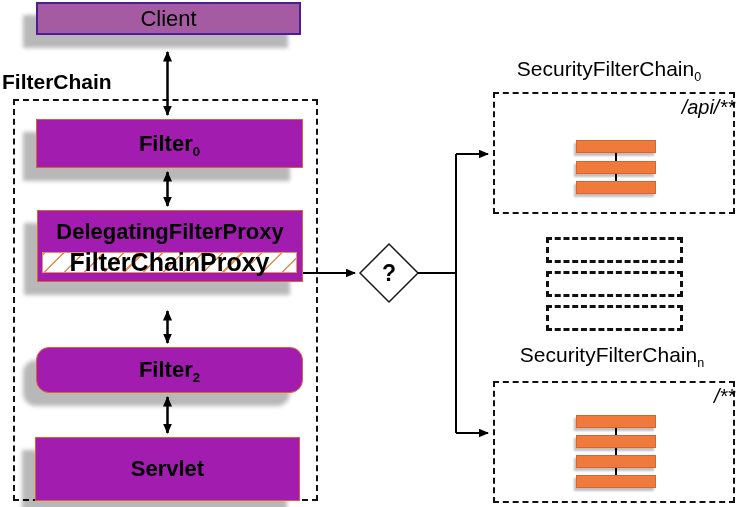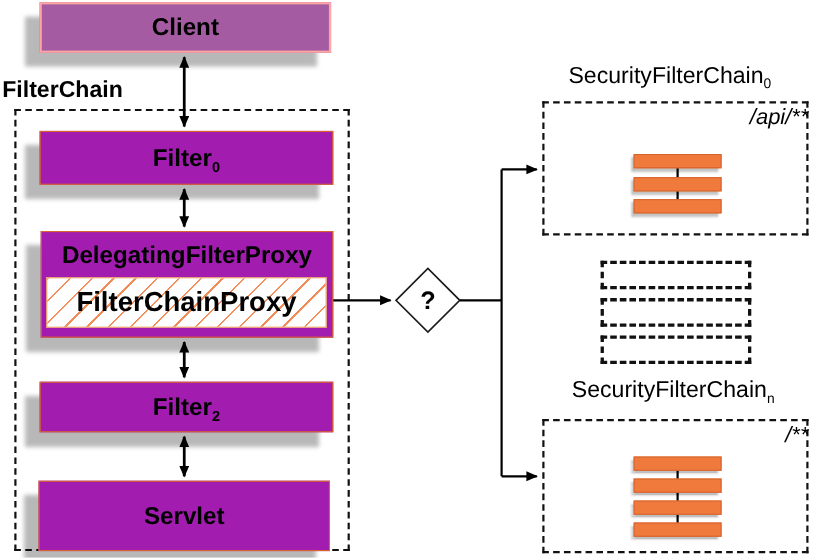--- a/index.html
+++ b/index.html
@@ -2,44 +2,44 @@
 <html><head>
 <meta charset="utf-8">
 <style>
   html,body{margin:0;padding:0;background:#ffffff;}
   .canvas{
     position:relative;width:740px;height:507px;background:#ffffff;overflow:hidden;
     font-family:"Liberation Sans","DejaVu Sans",sans-serif;color:#000;
   }
   
   .client-box{
-    position:absolute;left:36px;top:2px;width:265px;height:46px;
-    background:#a45ba1;border:2px solid #fca5a5;box-sizing:border-box;
+    position:absolute;left:36px;top:2px;width:265px;height:33px;
+    background:#a45ba1;border:2px solid #4c1d95;box-sizing:border-box;
     display:flex;align-items:center;justify-content:center;
     box-shadow:-13px 13px 4px rgba(0,0,0,0.28);
-    font-weight:bold;font-size:22px;
+    font-weight:normal;font-size:22px;
   }
   .obox{
     position:absolute;background:#a21caf;border:1px solid #d8652f;box-sizing:border-box;
     display:flex;align-items:center;justify-content:center;
     box-shadow:-13px 13px 4px rgba(0,0,0,0.28);
     font-weight:bold;font-size:22px;
   }
   .filter0{left:36px;top:119px;width:267px;height:49px;}
-  .dfp{left:37px;top:210px;width:266px;height:97px;flex-direction:column;justify-content:flex-start;}
+  .dfp{left:37px;top:210px;width:266px;height:72px;flex-direction:column;justify-content:flex-start;}
   .dfp-label{height:41px;display:flex;align-items:center;justify-content:center;}
   .fcp{
     position:absolute;left:4px;right:5px;top:41px;bottom:8px;
     background:#ffffff;
     background-image:repeating-linear-gradient(135deg,rgba(240,121,60,0.85) 0px,rgba(240,121,60,0.85) 1.5px,transparent 1.5px,transparent 14px);
     border:1px solid #e8935e;box-sizing:border-box;
     display:flex;align-items:center;justify-content:center;
     font-weight:bold;font-size:25px;
   }
-  .filter2{left:36px;top:347px;width:267px;height:46px;}
+  .filter2{left:36px;top:347px;width:267px;height:46px;border-radius:13px;}
   .servlet{left:35px;top:437px;width:265px;height:64px;}
   sub{font-size:60%;line-height:0;}
   
   .fc-label{position:absolute;left:2px;top:70px;font-weight:bold;font-size:21px;}
   .fc-box{position:absolute;left:13px;top:99px;width:305px;height:402px;border:2px dashed #111;box-sizing:border-box;}
   .sfc-heading{position:absolute;width:252px;text-align:center;font-weight:normal;font-size:21px;}
   .sfc-heading.top{left:483px;top:57px;}
   .sfc-heading.bottom{left:486px;top:343px;}
   .sfc-box{position:absolute;left:493px;width:242px;height:122px;border:2px dashed #111;box-sizing:border-box;}
   .sfc-box.top{top:92px;}

